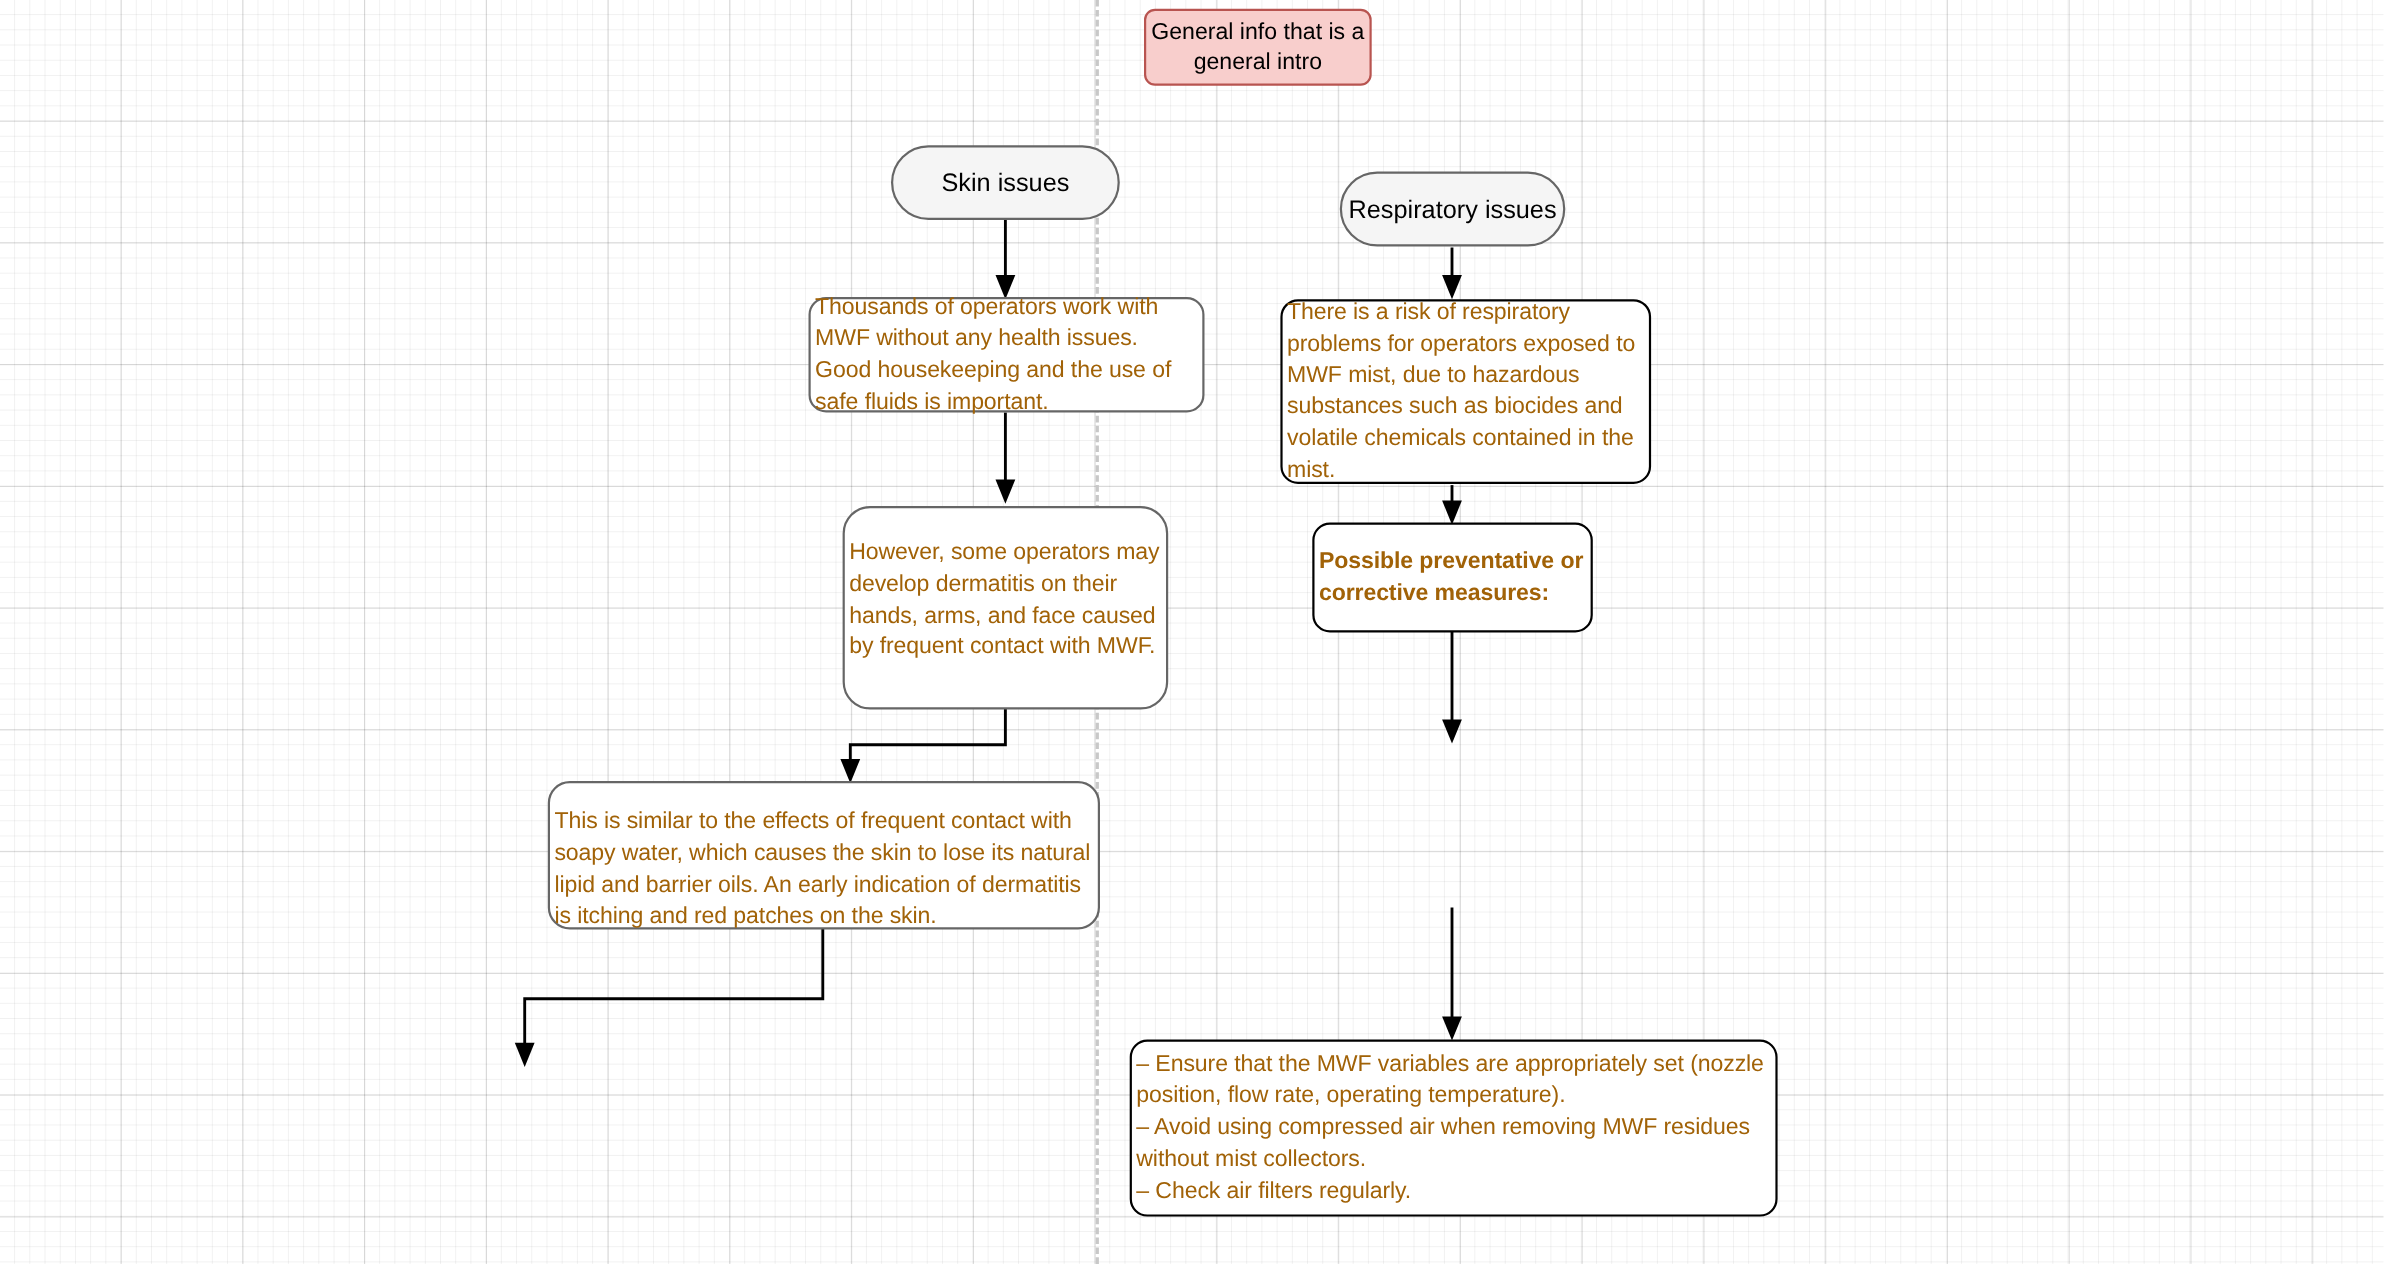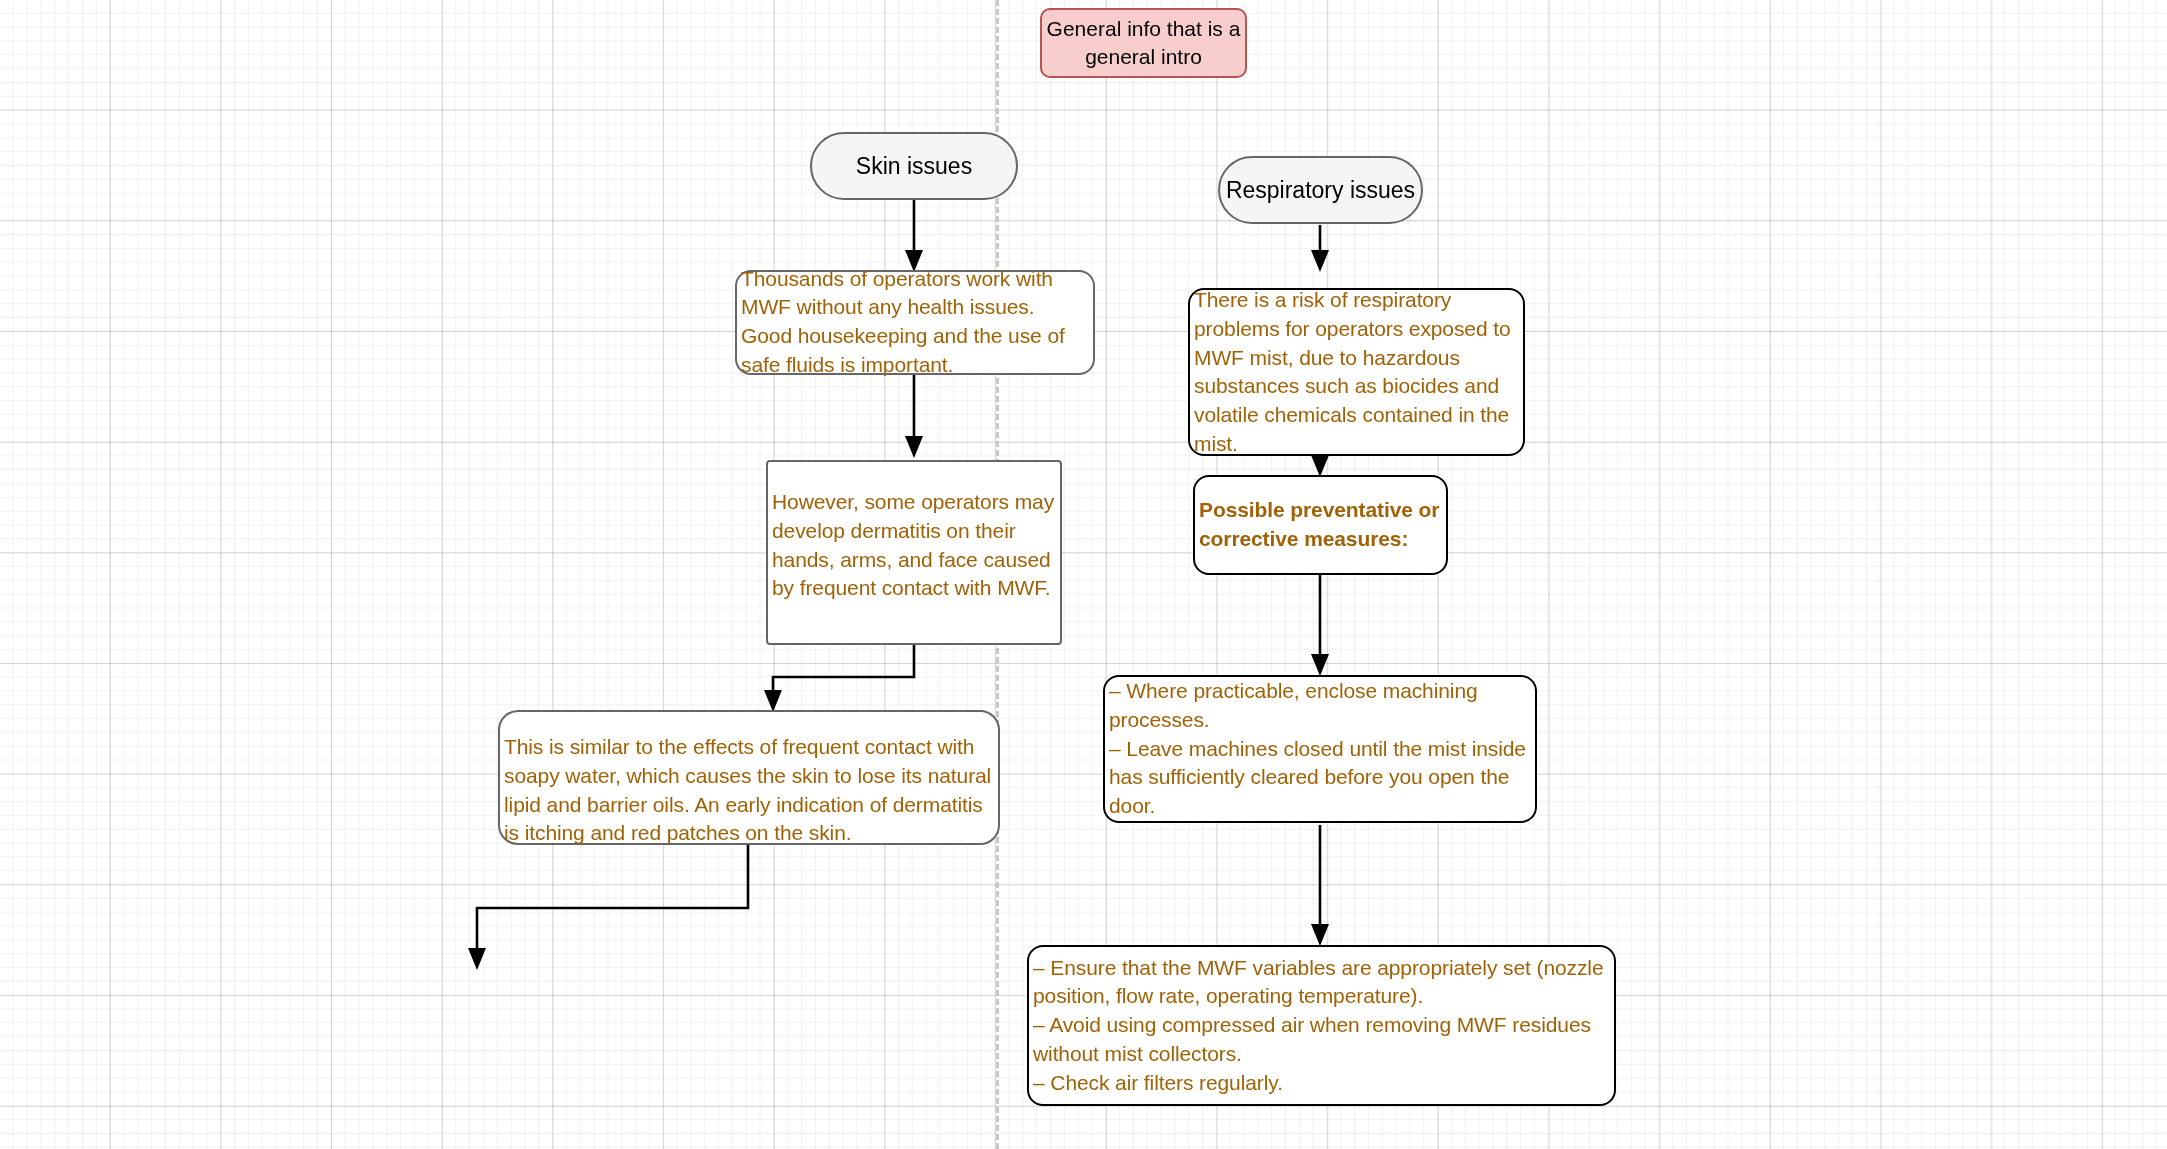--- a/index.html
+++ b/index.html
@@ -166,41 +166,37 @@
 general intro</div>
 
   <div class="pill" style="left:1218px; top:156px; width:205px; height:68px;">Respiratory issues</div>
 
   <div class="pill" style="left:810px; top:132px; width:208px; height:68px;">Skin issues</div>
 
   <div class="node gray v-mid" style="left:735px; top:270px; width:360px; height:105px;">
     <div class="txt">Thousands of operators work with MWF without any health issues. Good housekeeping and the use of safe fluids is important.</div>
   </div>
 
-  <div class="node gray v-top" style="left:766px; top:460px; width:296px; height:185px; border-radius:4px;">
+  <div class="node gray v-top" style="left:766px; top:460px; width:296px; height:185px; border-radius:25px;">
     <div class="txt" style="top:26px;">However, some operators may develop dermatitis on their hands, arms, and face caused by frequent contact with MWF.</div>
   </div>
 
   <div class="node gray v-top" style="left:498px; top:710px; width:502px; height:135px; border-radius:20px;">
     <div class="txt" style="top:21px;">This is similar to the effects of frequent contact with soapy water, which causes the skin to lose its natural lipid and barrier oils. An early indication of dermatitis is itching and red patches on the skin.</div>
   </div>
 
 
-  <div class="node v-mid" style="left:1188px; top:272px; width:337px; height:168px;margin-top:16px;">
+  <div class="node v-mid" style="left:1164px; top:272px; width:337px; height:168px;">
     <div class="txt">There is a risk of respiratory problems for operators exposed to MWF mist, due to hazardous substances such as biocides and volatile chemicals contained in the mist.</div>
   </div>
 
   <div class="node v-mid" style="left:1193px; top:475px; width:255px; height:100px;font-weight:bold;">
     <div class="txt">Possible preventative or corrective measures:</div>
   </div>
 
-  <div class="node v-mid" style="left:1103px; top:675px; width:434px; height:148px;">
-    <div class="txt">– Where practicable, enclose machining processes.
-– Leave machines closed until the mist inside has sufficiently cleared before you open the door.</div>
-  </div>
 
   <div class="node v-mid" style="left:1027px; top:945px; width:589px; height:161px;">
     <div class="txt">– Ensure that the MWF variables are appropriately set (nozzle position, flow rate, operating temperature).
 – Avoid using compressed air when removing MWF residues without mist collectors.
 – Check air filters regularly.</div>
   </div>
 
 </div>
 
 </body></html>

